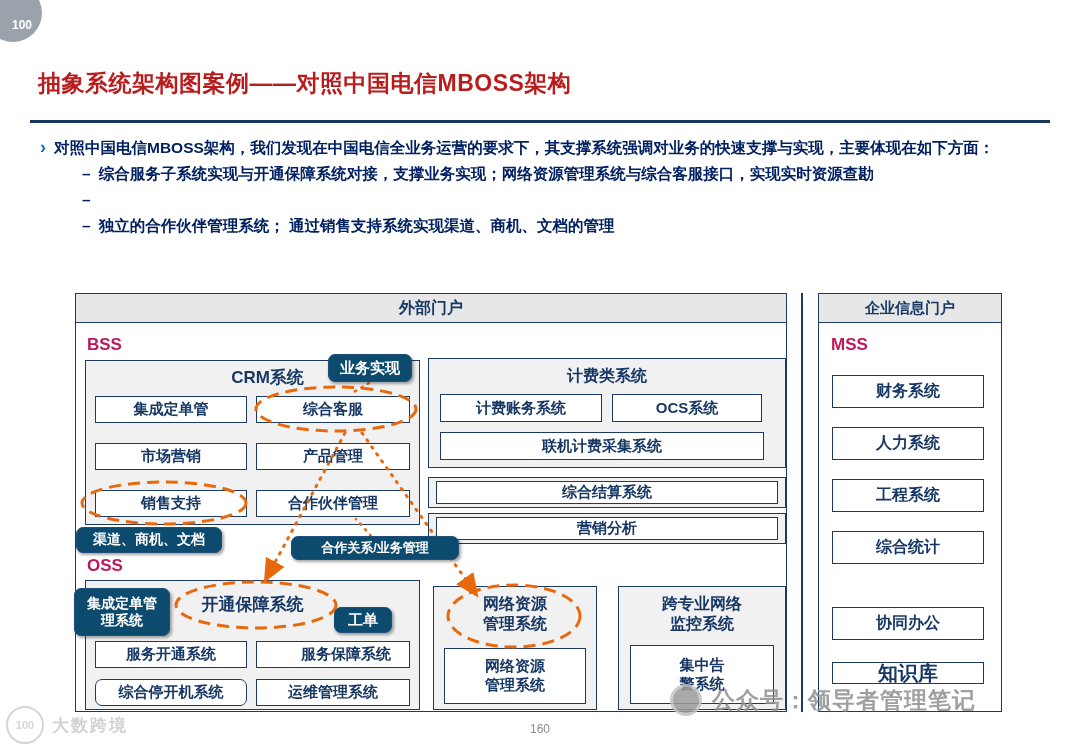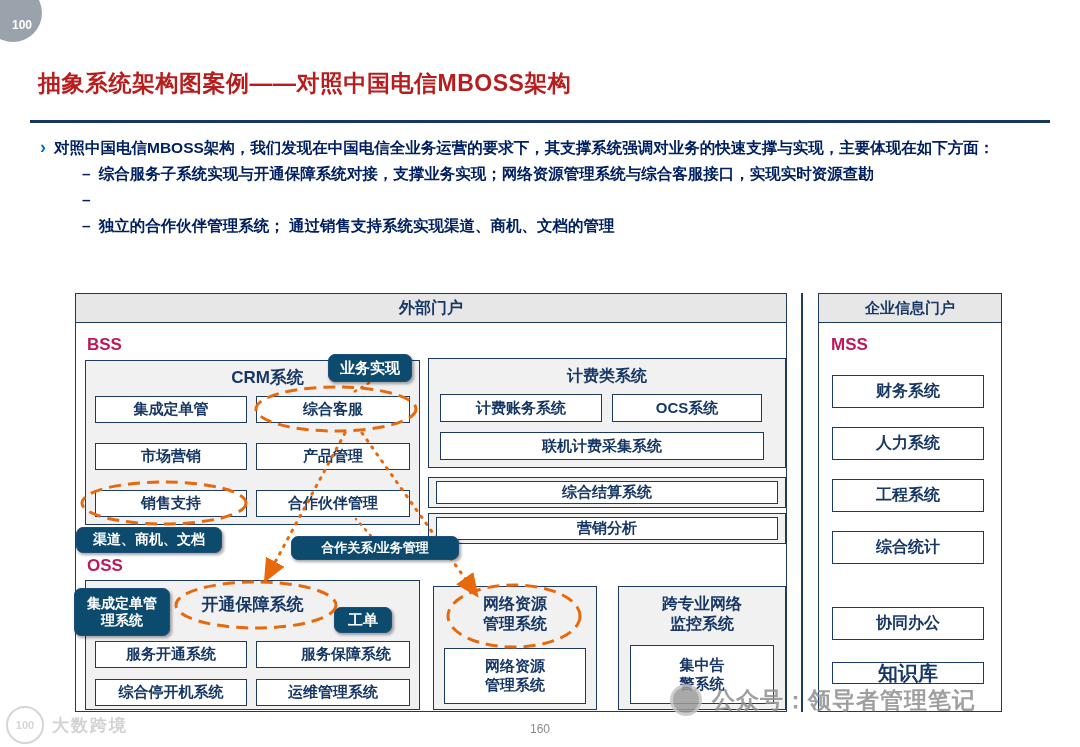--- a/index.html
+++ b/index.html
@@ -103,21 +103,21 @@
   <div class="abs bx white z2" style="left:832px;top:427px;width:152px;height:33px;font-size:16px;">人力系统</div>
   <div class="abs bx white z2" style="left:832px;top:479px;width:152px;height:33px;font-size:16px;">工程系统</div>
   <div class="abs bx white z2" style="left:832px;top:531px;width:152px;height:33px;font-size:16px;">综合统计</div>
   <div class="abs bx white z2" style="left:832px;top:607px;width:152px;height:33px;font-size:16px;">协同办公</div>
   <div class="abs bx white z2" style="left:832px;top:662px;width:152px;height:22px;font-size:20px;">知识库</div>
 
   <div class="abs bx lt" style="left:85px;top:580px;width:335px;height:130px;"></div>
   <div class="abs ttl" style="left:85px;top:591px;width:335px;height:26px;font-size:17px;">开通保障系统</div>
   <div class="abs bx white z2" style="left:95px;top:641px;width:152px;height:27px;font-size:15px;">服务开通系统</div>
   <div class="abs bx white z2" style="left:256px;top:641px;width:154px;height:27px;font-size:15px;padding-left:26px;">服务保障系统</div>
-  <div class="abs bx white z2" style="left:95px;top:679px;width:152px;height:27px;font-size:15px;">综合停开机系统</div>
+  <div class="abs bx white z2" style="left:95px;top:679px;width:152px;height:27px;font-size:15px;border-radius:7px;">综合停开机系统</div>
   <div class="abs bx white z2" style="left:256px;top:679px;width:154px;height:27px;font-size:15px;">运维管理系统</div>
 
   <div class="abs bx lt" style="left:433px;top:586px;width:164px;height:124px;"></div>
   <div class="abs ttl two" style="left:433px;top:592px;width:164px;height:44px;font-size:16px;">网络资源
 管理系统</div>
   <div class="abs bx white two z2" style="left:444px;top:648px;width:142px;height:56px;font-size:15px;">网络资源
 管理系统</div>
 
   <div class="abs bx lt" style="left:618px;top:586px;width:168px;height:124px;"></div>
   <div class="abs ttl two" style="left:618px;top:592px;width:168px;height:44px;font-size:16px;">跨专业网络

